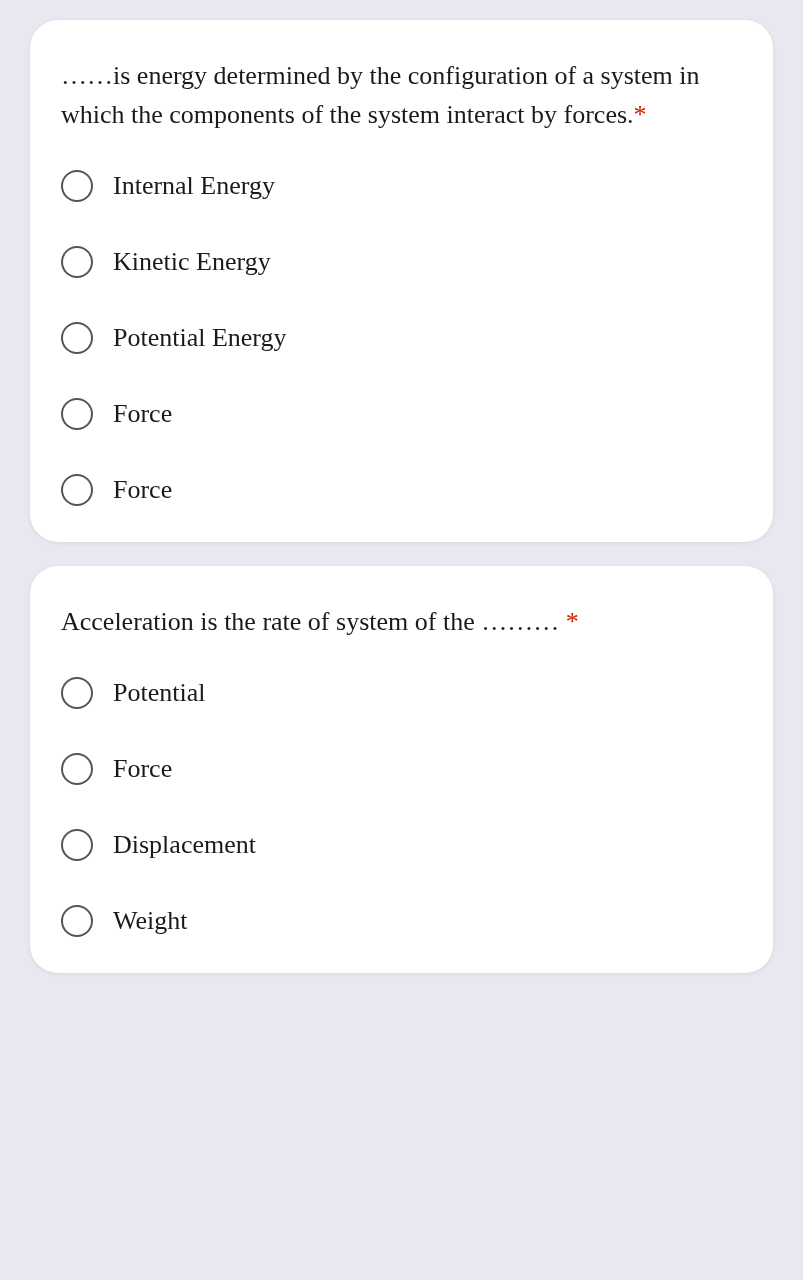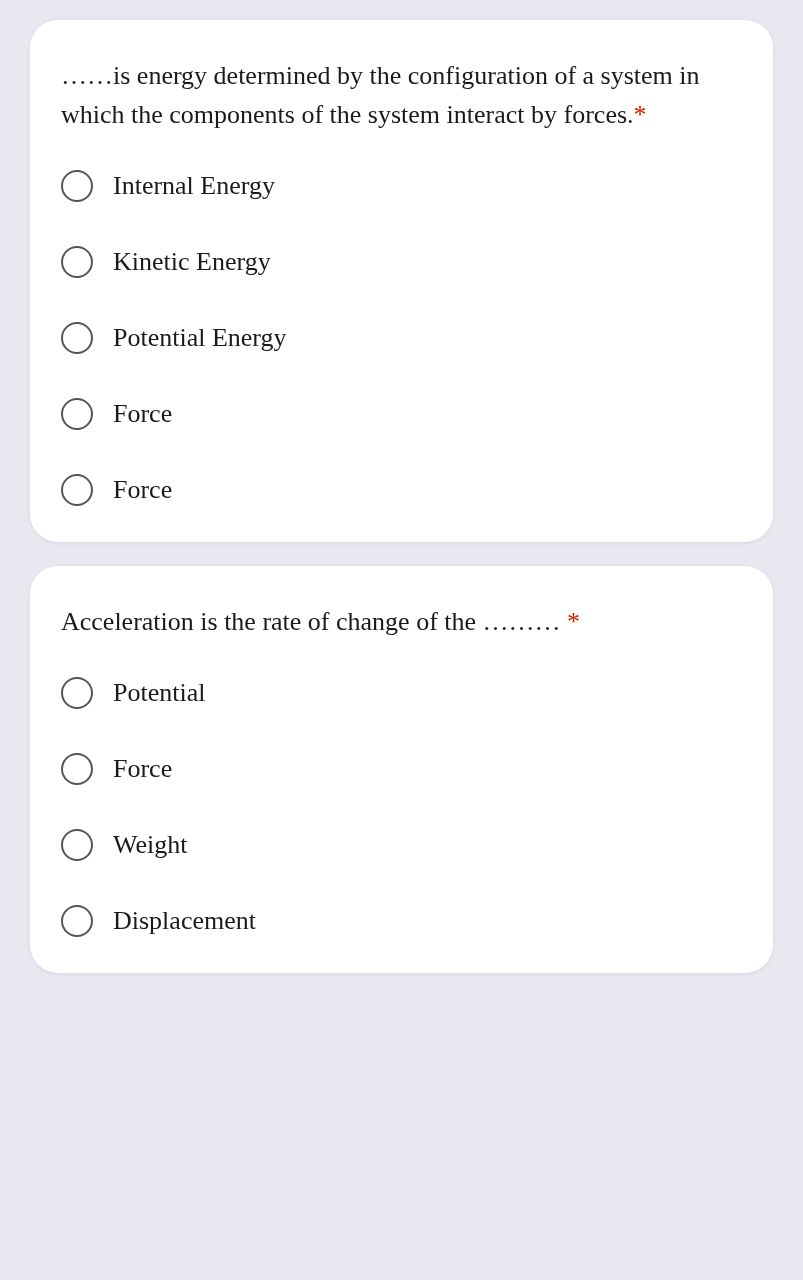--- a/index.html
+++ b/index.html
@@ -90,33 +90,33 @@
     </li>
     <li class="option-item">
       <div class="radio-circle"></div>
       <span class="option-label">Force</span>
     </li>
   </ul>
 </div>
 
 <div class="card">
   <p class="question-text">
-    <span>Acceleration is the rate of change of the ………</span> <span class="required-star">*</span>
+    <span>Acceleration is the rate of system of the ………</span> <span class="required-star">*</span>
   </p>
   <ul class="options-list">
     <li class="option-item">
       <div class="radio-circle"></div>
       <span class="option-label">Potential</span>
     </li>
     <li class="option-item">
       <div class="radio-circle"></div>
       <span class="option-label">Force</span>
     </li>
     <li class="option-item">
       <div class="radio-circle"></div>
-      <span class="option-label">Weight</span>
+      <span class="option-label">Displacement</span>
     </li>
     <li class="option-item">
       <div class="radio-circle"></div>
-      <span class="option-label">Displacement</span>
+      <span class="option-label">Weight</span>
     </li>
   </ul>
 </div>
 
 </body></html>

